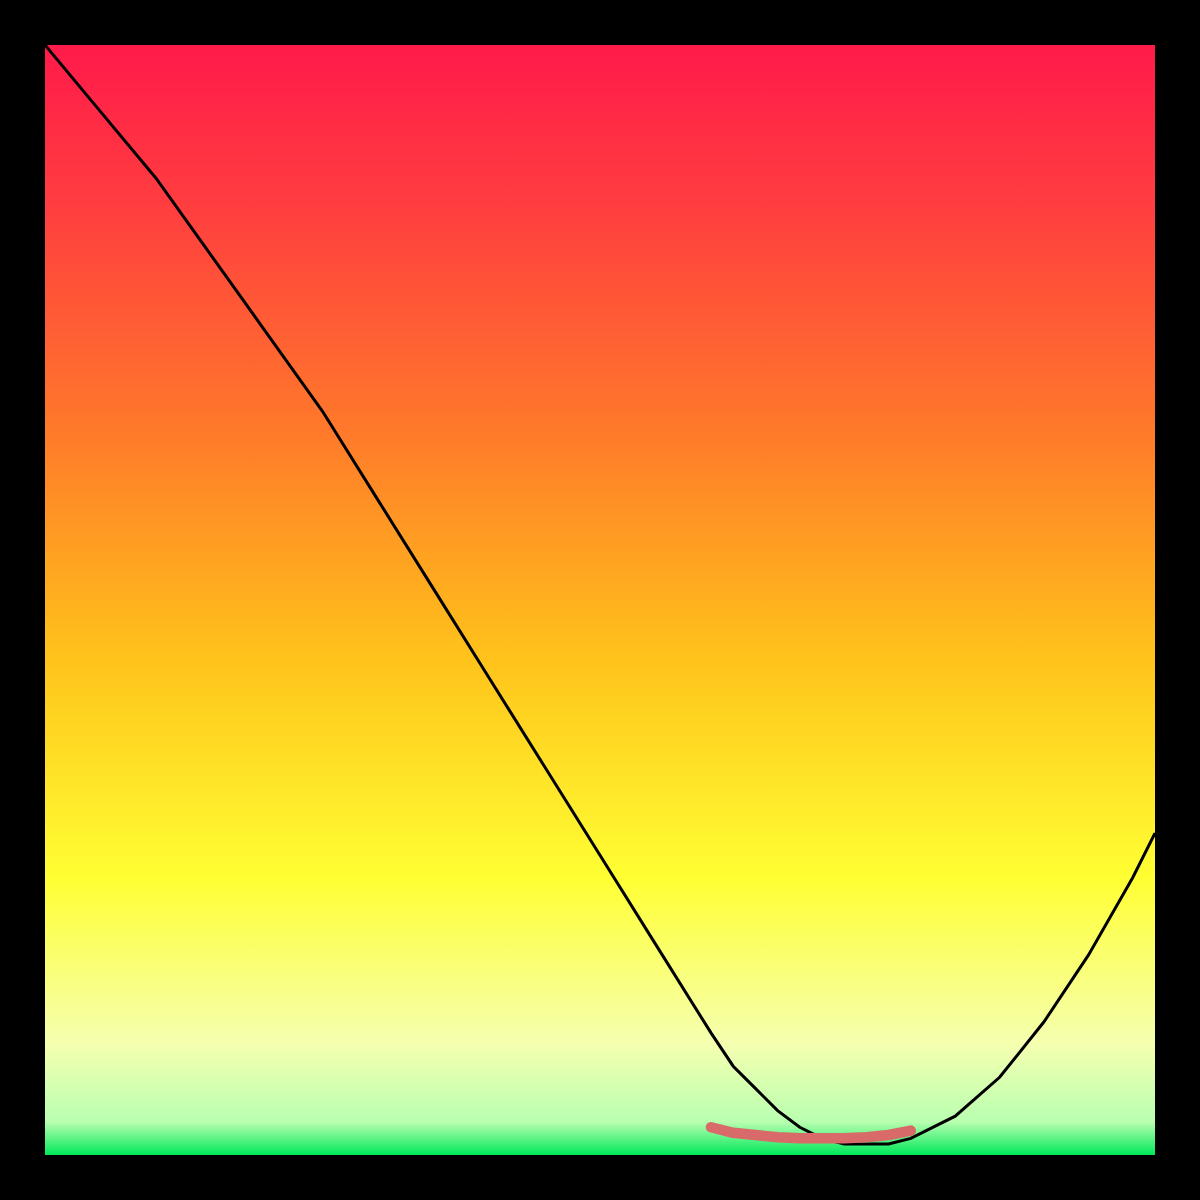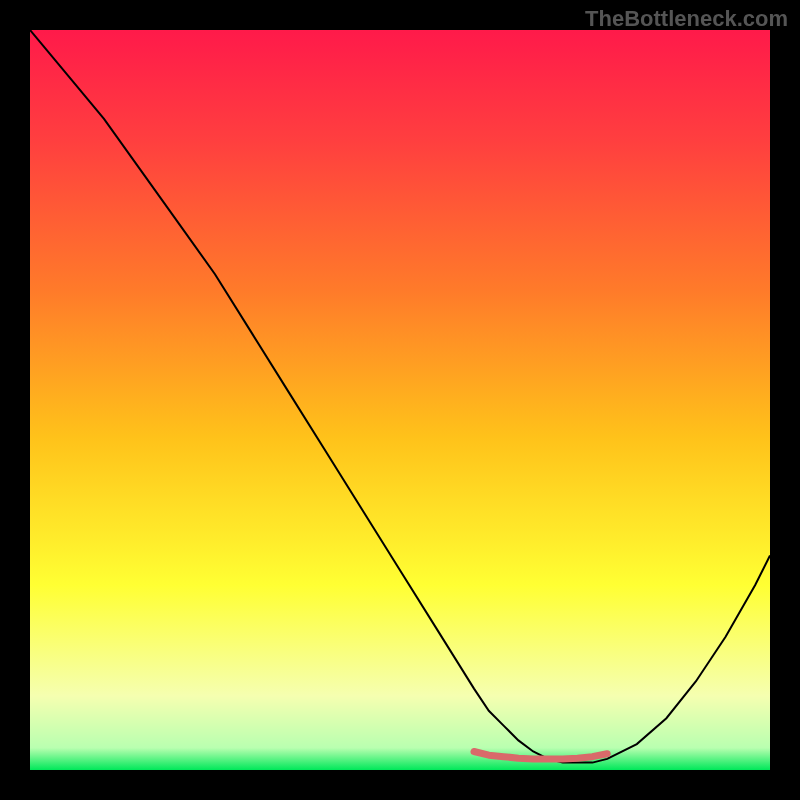--- a/index.html
+++ b/index.html
@@ -30,21 +30,20 @@
   .plot-area svg {
     display: block;
     width: 740px;
     height: 740px;
   }
 </style>
 </head>
 <body>
 
 <div class="container">
-  <div class="watermark">TheBottleneck.com</div>
   <div class="plot-area">
     <svg id="chart-svg" viewBox="0 0 740 740">
       <defs>
         <linearGradient id="bg-grad" x1="0" y1="0" x2="0" y2="1">
             <stop offset="0%" stop-color="#ff1a4a"></stop>
             <stop offset="15%" stop-color="#ff3f3f"></stop>
             <stop offset="35%" stop-color="#ff7a2a"></stop>
             <stop offset="55.00000000000001%" stop-color="#ffc21a"></stop>
             <stop offset="75%" stop-color="#ffff33"></stop>
             <stop offset="90%" stop-color="#f5ffb0"></stop>

